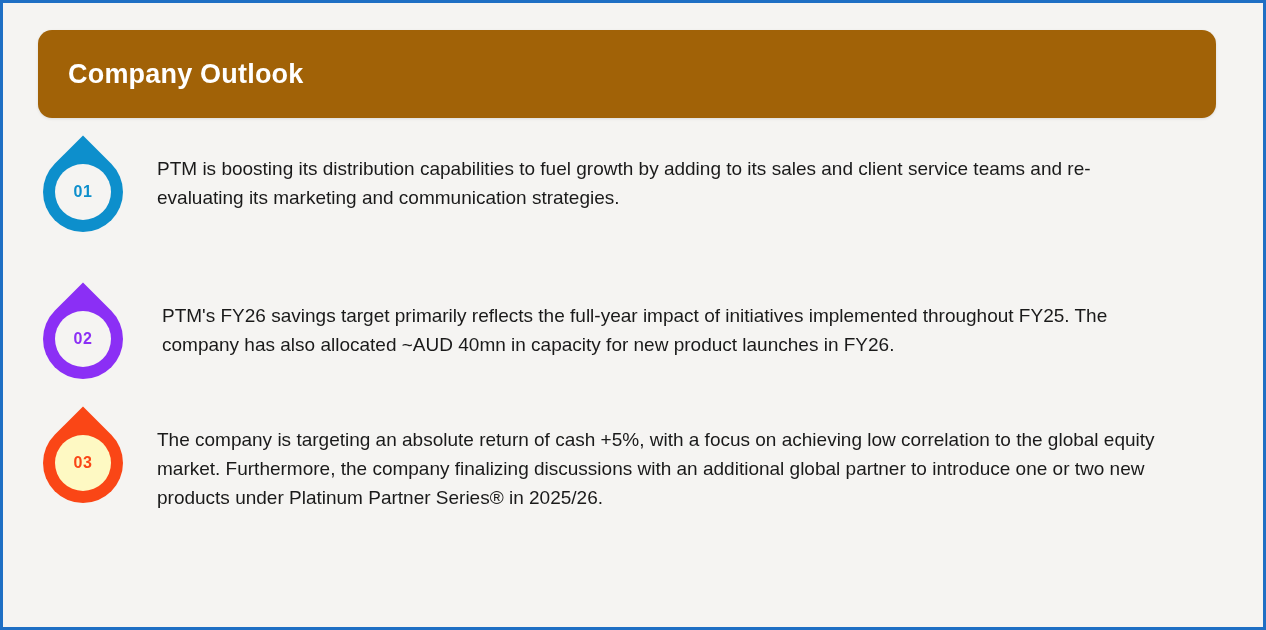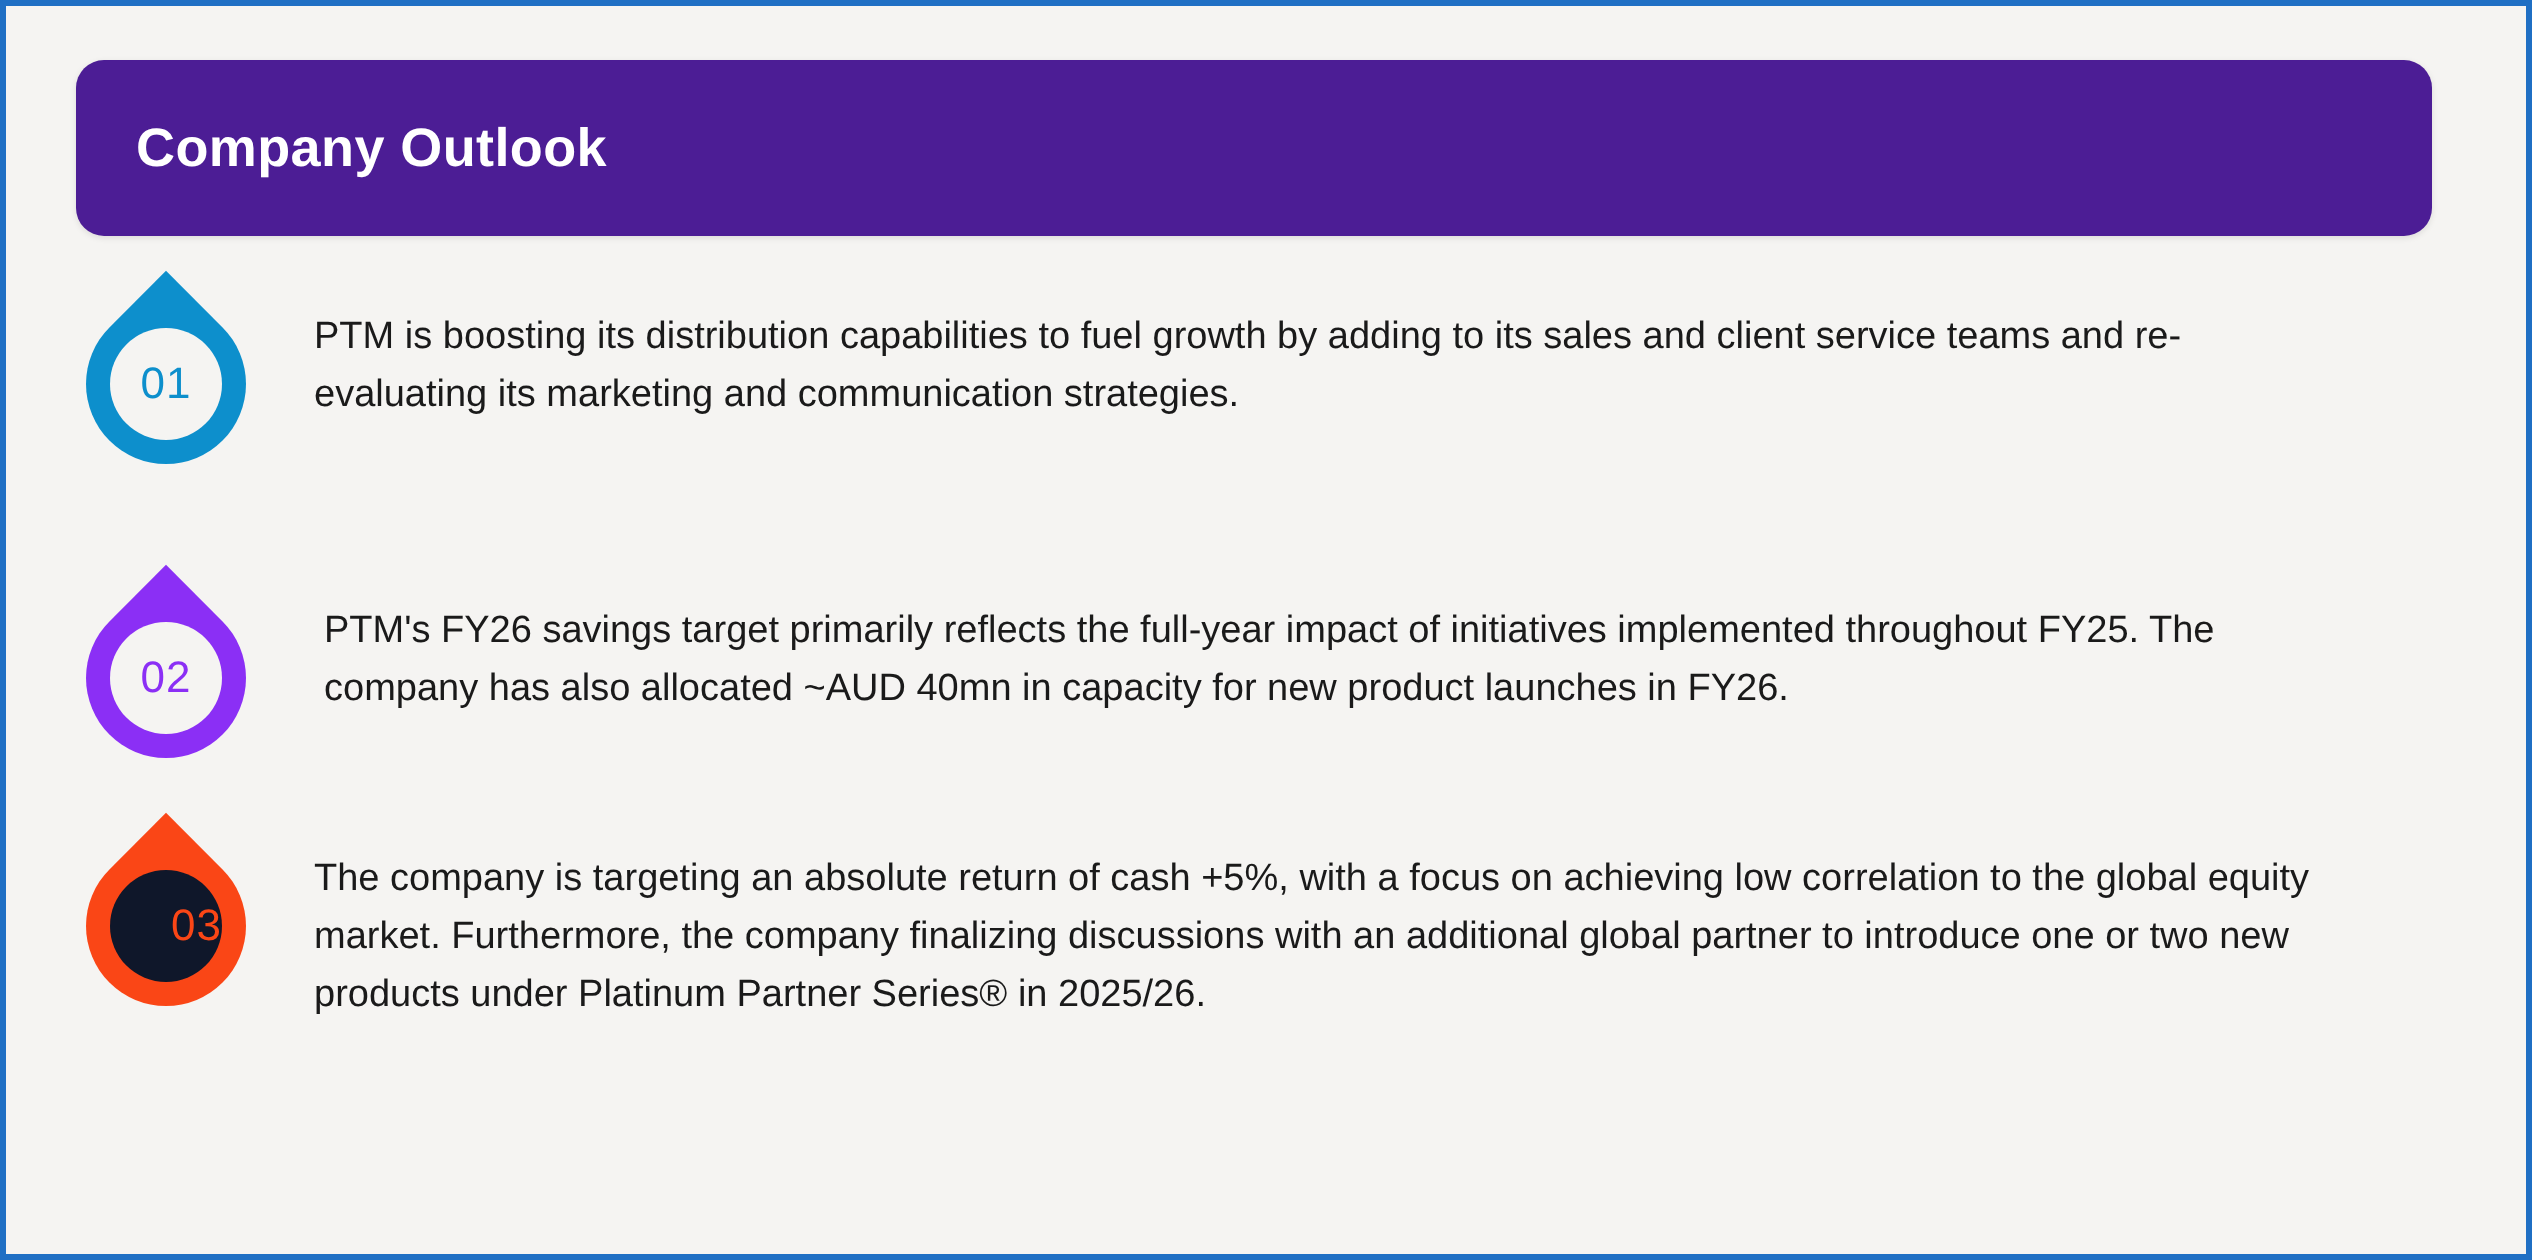--- a/index.html
+++ b/index.html
@@ -77,22 +77,22 @@
     width: 56px;
     height: 56px;
     border-radius: 50%;
     background: #f5f4f2;
     display: flex;
     align-items: center;
     justify-content: center;
     z-index: 2;
   }
   .badge-num {
-    font-size: 22px;
-    font-weight: normal;
+    font-size: 16px;
+    font-weight: bold;
     letter-spacing: 0.5px;
   }
 
   .item-text {
     font-size: 19px;
     line-height: 29px;
     color: #1a1a1a;
     padding-top: 6px;
   }
   .item-1 .item-text { width: 990px; margin-left: 22px; }
@@ -107,21 +107,21 @@
     font-weight: bold;
     font-style: italic;
     color: #1a1a1a;
   }
 </style>
 </head>
 <body>
 
 <div id="slide" style="background: rgb(245, 244, 242); border-color: rgb(31, 111, 196);">
 
-  <div class="header-banner" style="background: #4c1d95;">
+  <div class="header-banner" style="background: #a16207;">
     <div class="header-title" style="color: rgb(255, 255, 255);">Company Outlook</div>
   </div>
 
   <div class="items">
 
     <div class="item item-1">
       <div class="badge">
         <div class="badge-pin" style="background: rgb(13, 143, 204);"></div>
         <div class="badge-inner" style="background: rgb(245, 244, 242);">
           <span class="badge-num" style="color: rgb(13, 143, 204);">01</span>
@@ -136,21 +136,21 @@
         <div class="badge-inner" style="background: rgb(245, 244, 242);">
           <span class="badge-num" style="color: rgb(139, 47, 245);">02</span>
         </div>
       </div>
       <div class="item-text">PTM's FY26 savings target primarily reflects the full-year impact of initiatives implemented throughout FY25. The company has also allocated ~AUD 40mn in capacity for new product launches in FY26.</div>
     </div>
 
     <div class="item item-3">
       <div class="badge">
         <div class="badge-pin" style="background: rgb(250, 70, 22);"></div>
-        <div class="badge-inner" style="background: #0f172a; justify-content: flex-end;">
+        <div class="badge-inner" style="background: #fef9c3;">
           <span class="badge-num" style="color: rgb(250, 70, 22);">03</span>
         </div>
       </div>
       <div class="item-text">The company is targeting an absolute return of cash +5%, with a focus on achieving low correlation to the global equity market. Furthermore, the company finalizing discussions with an additional global partner to introduce one or two new products under Platinum Partner Series® in 2025/26.</div>
     </div>
 
   </div>
 
 
 </div>

